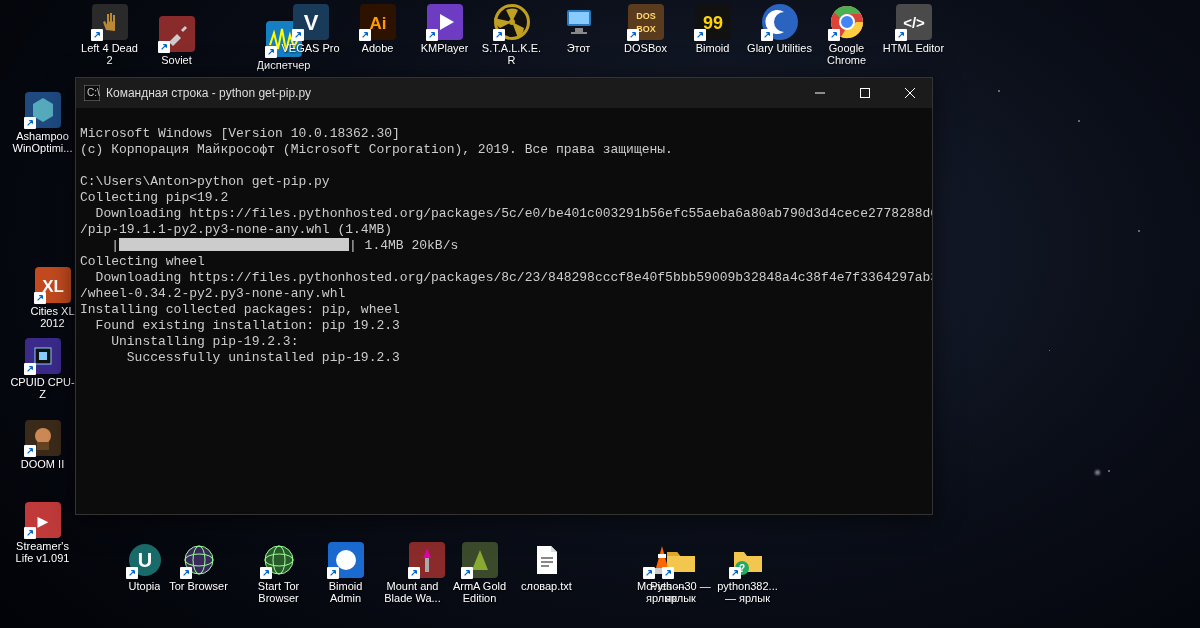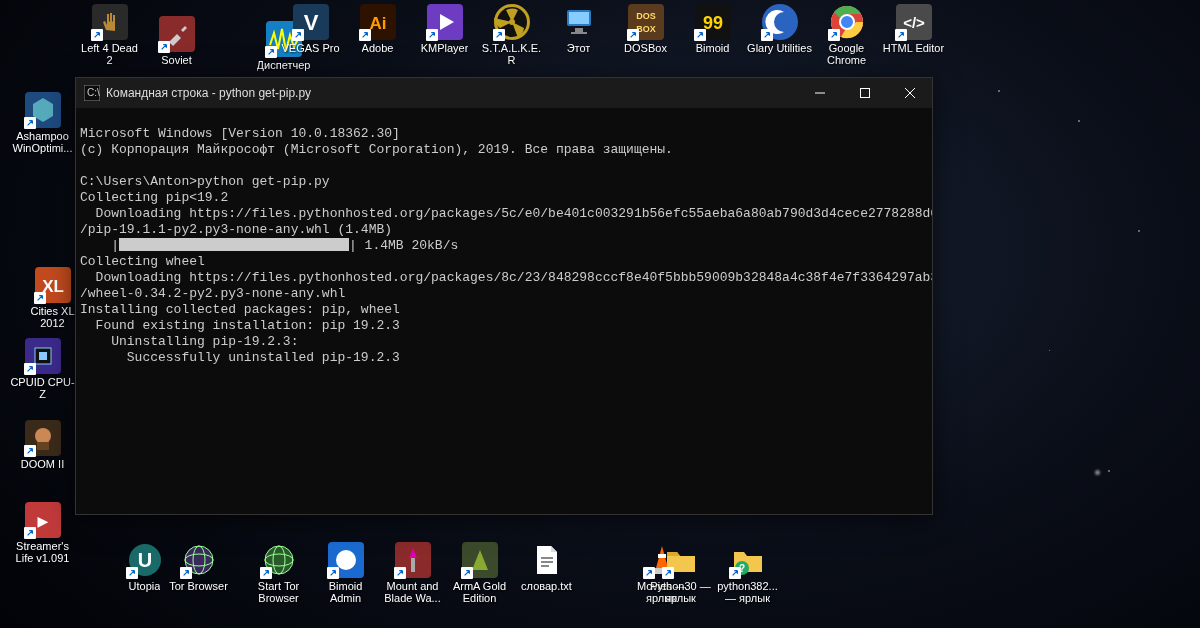--- a/index.html
+++ b/index.html
@@ -437,21 +437,21 @@
           <circle cx="18" cy="18" r="10" fill="#fff"></circle>
         </svg>
         <div class="sc">
           <svg viewBox="0 0 10 10">
             <path d="M2 8L8 2M8 2H4M8 2v4" stroke="#06c" stroke-width="1.5" fill="none"></path>
           </svg>
         </div>
       </div>
       <div class="lbl">Bimoid Admin</div>
     </div>
-    <div class="icon" style="left: 380px; top: 542px;">
+    <div class="icon" style="left: 380px; top: 542px; align-items: flex-end;">
       <div class="g">
         <svg viewBox="0 0 36 36">
           <rect width="36" height="36" rx="4" fill="#8a2a2a"></rect>
           <path d="M18 6l4 10h-8z" fill="#d0a"></path>
           <rect x="16" y="16" width="4" height="14" fill="#aaa"></rect>
         </svg>
         <div class="sc">
           <svg viewBox="0 0 10 10">
             <path d="M2 8L8 2M8 2H4M8 2v4" stroke="#06c" stroke-width="1.5" fill="none"></path>
           </svg>

